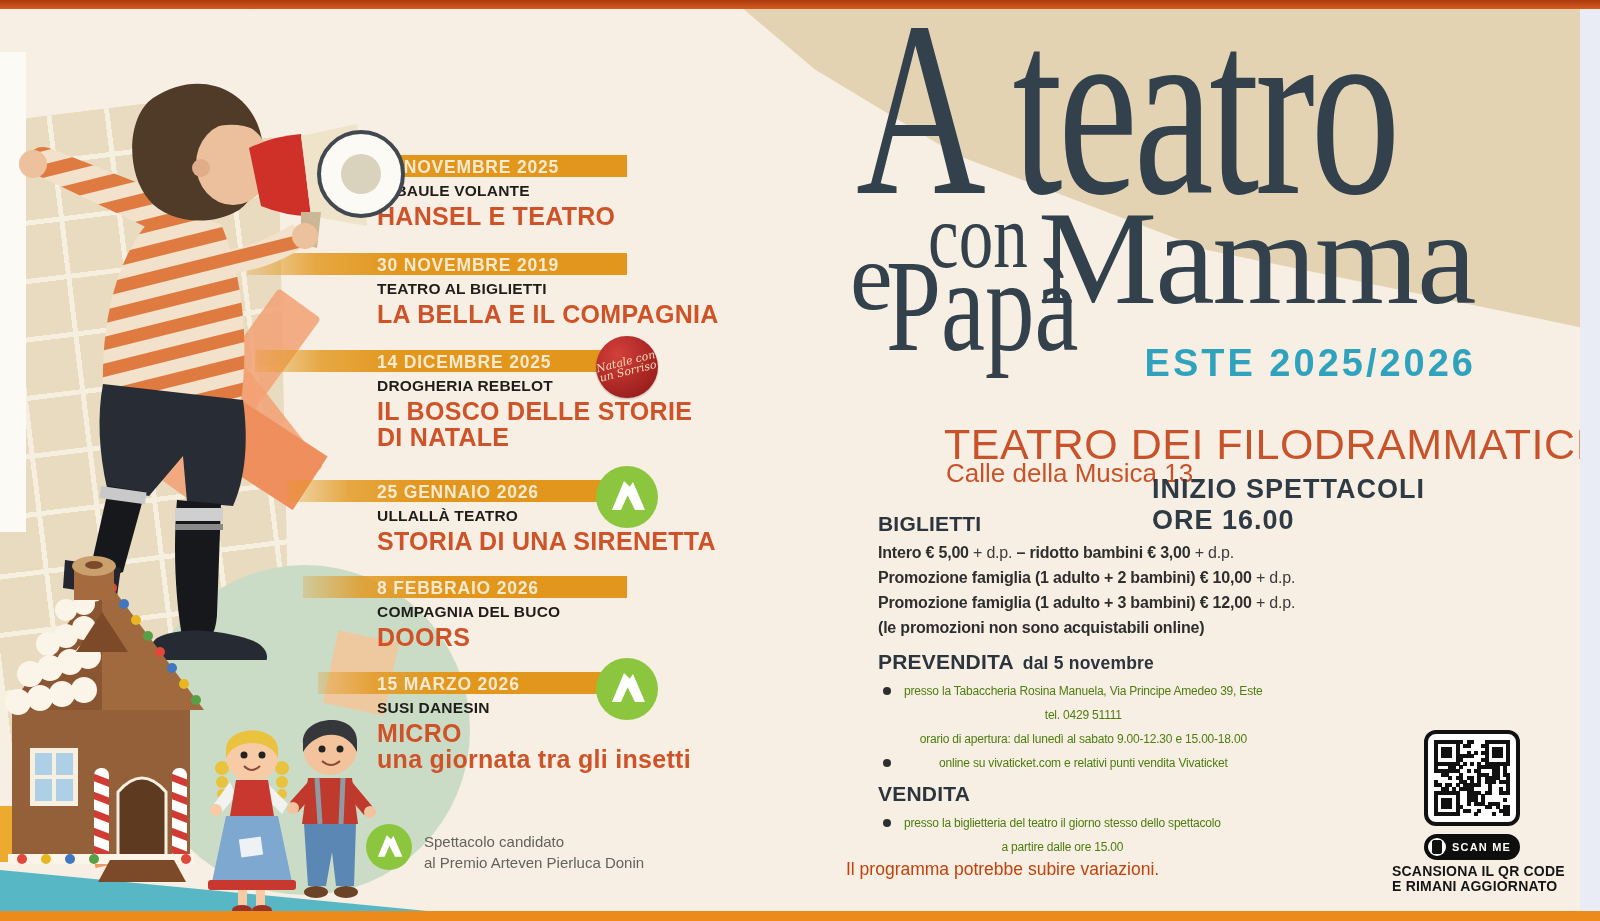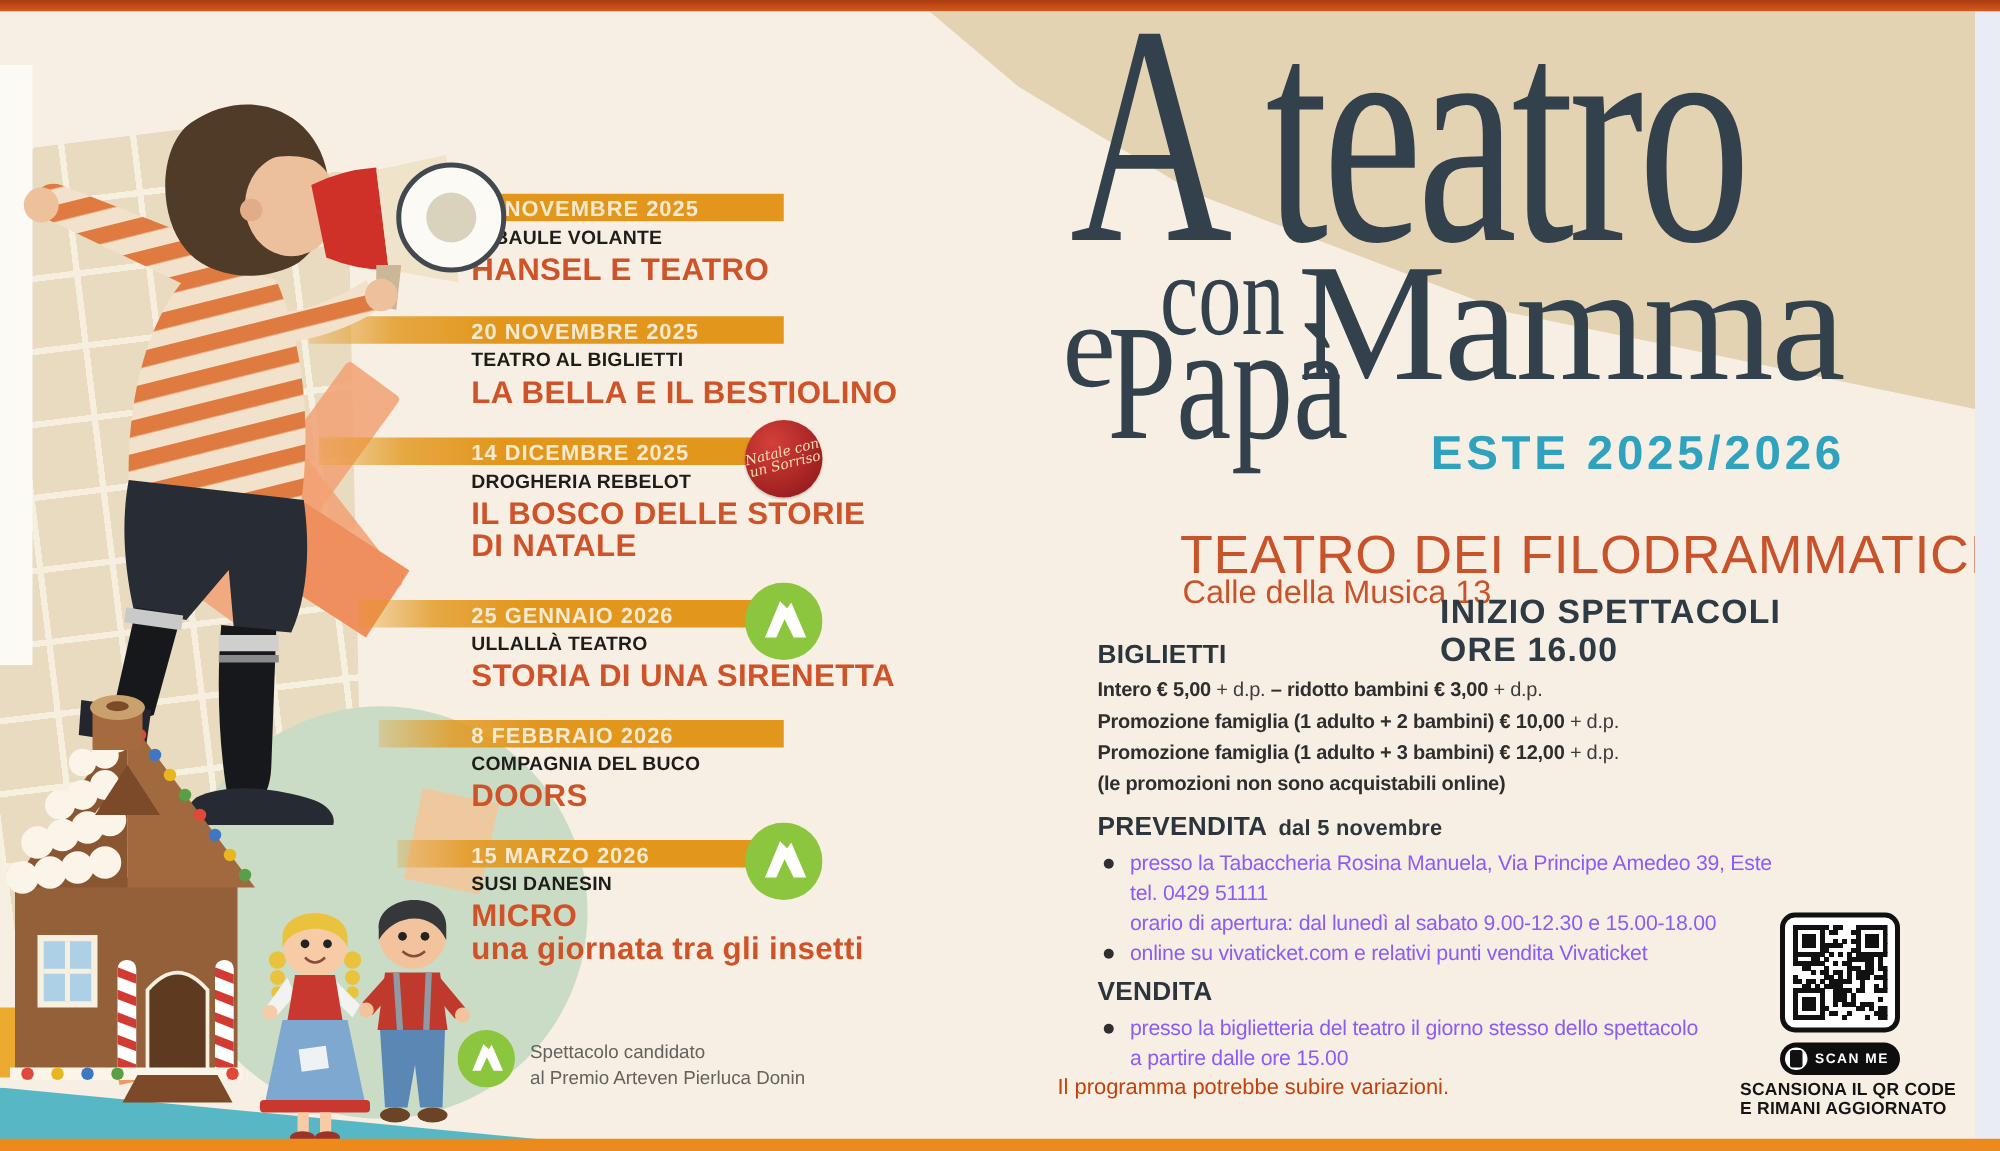--- a/index.html
+++ b/index.html
@@ -81,22 +81,22 @@
   .info{position:absolute;left:878px;z-index:3;color:#2f2f2f;}
   .info-heading{font-size:21px;font-weight:800;color:#2c353d;letter-spacing:.2px;}
   .info-note{font-size:17.5px;font-weight:700;color:#2c353d;margin-left:9px;}
   .tickets{top:512px;}
   .t-lines{margin-top:4px;}
   .t-line{font-size:16px;line-height:25px;font-weight:700;color:#2e2e2e;white-space:nowrap;
           letter-spacing:-.2px;}
   .t-line .rg{font-weight:400;color:#3c3c3c;}
   .presale{top:650px;} .sale{top:782px;}
   ul.bullets{list-style:none;margin:5px 0 0;padding:0;}
-  li.bullet{position:relative;padding-left:26px;font-size:17px;line-height:24px;color:#8b5cf6;
-            white-space:nowrap;letter-spacing:-.2px;}
+  li.bullet{position:relative;padding-left:26px;font-size:12px;line-height:24px;color:#4d7c0f;
+            white-space:nowrap;letter-spacing:-.2px;text-align:center;}
   li.bullet::before{content:"";position:absolute;left:5px;top:8px;width:8px;height:8px;
                     border-radius:50%;background:#2f2f2f;}
   .disclaimer{position:absolute;left:846px;top:859px;font-size:17.5px;color:#c2410c;z-index:3;}
   
   .qr-box{position:absolute;left:1424px;top:730px;width:96px;height:96px;border:4px solid #111;
           border-radius:12px;background:#fff;z-index:3;box-sizing:border-box;padding:6px;}
   .scan-pill{position:absolute;left:1424px;top:834px;width:96px;height:26px;border-radius:14px;
              background:#0e0e0e;display:flex;align-items:center;gap:6px;padding-left:4px;
              box-sizing:border-box;z-index:3;}
   .scan-circle{width:18px;height:18px;border-radius:50%;background:#fff;display:flex;
@@ -315,24 +315,24 @@
         <div class="event-date">16 NOVEMBRE 2025</div>
         <div class="event-texts">
           <div class="event-company">IL BAULE VOLANTE</div>
           <div class="event-title">HANSEL E TEATRO</div>
         </div>
 
       </div>
 
       <div class="event-row">
         <div class="event-bar"></div>
-        <div class="event-date">20 NOVEMBRE 2025</div>
+        <div class="event-date">30 NOVEMBRE 2019</div>
         <div class="event-texts">
           <div class="event-company">TEATRO AL BIGLIETTI</div>
-          <div class="event-title">LA BELLA E IL BESTIOLINO</div>
+          <div class="event-title">LA BELLA E IL COMPAGNIA</div>
         </div>
 
       </div>
 
       <div class="event-row">
         <div class="event-bar"></div>
         <div class="event-date">14 DICEMBRE 2025</div>
         <div class="event-texts">
           <div class="event-company">DROGHERIA REBELOT</div>
           <div class="event-title">IL BOSCO DELLE STORIE<br>DI NATALE</div>

